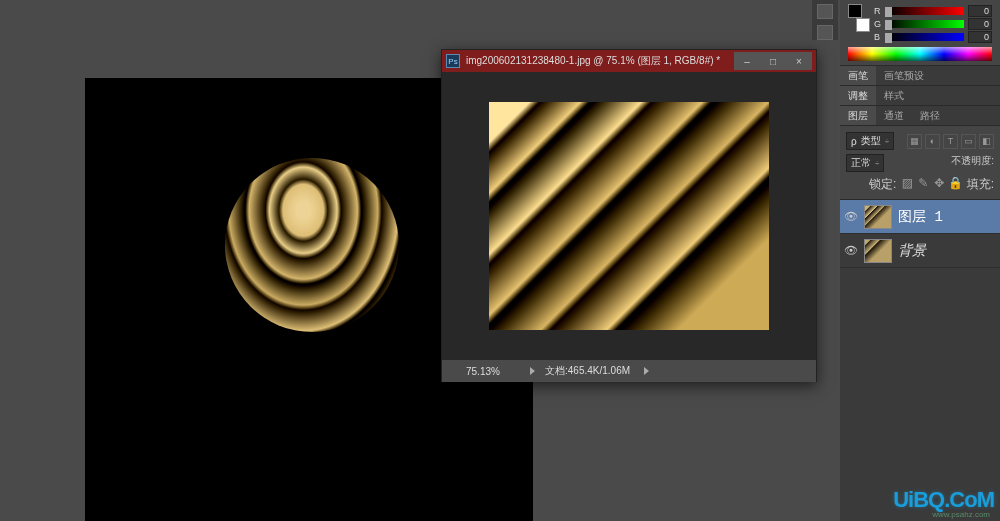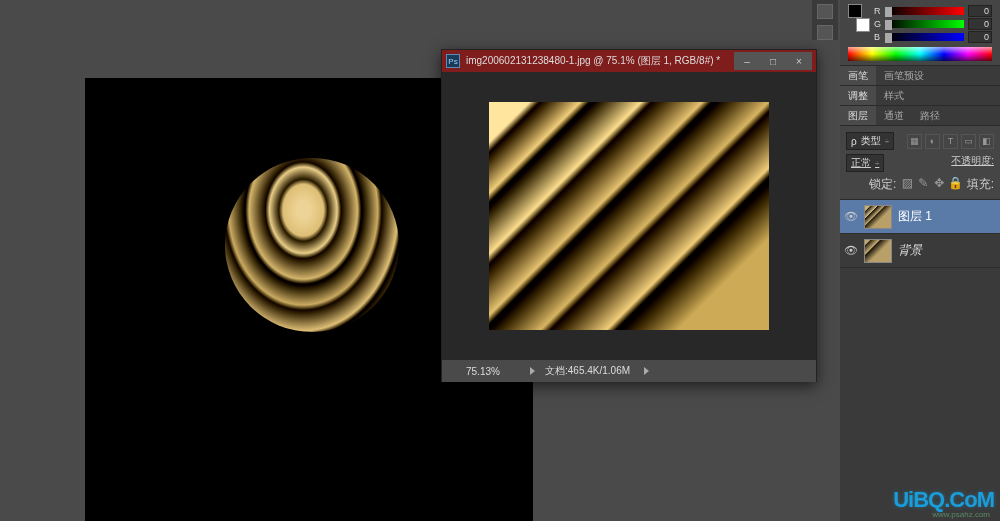--- a/index.html
+++ b/index.html
@@ -119,33 +119,33 @@
 
 
 .layers-panel { flex: 1; display: flex; flex-direction: column; background: #454545; }
 .layer-controls { padding: 4px 6px; border-bottom: 1px solid #2a2a2a; }
 .ctrl-row { display: flex; align-items: center; height: 22px; gap: 4px; font-size: 10px; }
 .dropdown { background: #333; border: 1px solid #222; padding: 1px 4px; color: #ddd; display: flex; align-items: center; gap: 4px; }
 .dropdown .caret { font-size: 8px; color: #aaa; }
 .filter-icons { display: flex; gap: 3px; margin-left: auto; }
 .filter-icon { width: 15px; height: 15px; border: 1px solid #555; display: flex; align-items: center; justify-content: center; font-size: 9px; color: #999; }
 
-.opacity-row { display: flex; justify-content: space-between; font-size: 10px; padding: 2px 0; text-decoration: underline; }
+.opacity-row { display: flex; justify-content: space-between; font-size: 10px; padding: 2px 0; }
 
 .lock-row { display: flex; gap: 4px; font-size: 12px; padding: 2px 0; margin-left: 23px; }
 .lock-icons { display: flex; gap: 2px; }
 .lock-icon { width: 14px; height: 14px; display: flex; align-items: center; justify-content: center; color: #999; }
 
 .layers-list { flex: 1; overflow: auto; background: #3a3a3a; }
 .layer-row { display: flex; align-items: center; height: 34px; border-bottom: 1px solid #2e2e2e; padding: 0 4px; gap: 6px; }
 .layer-row.selected { background: #5a7aa8; color: #fff; }
 .vis-eye { width: 14px; text-align: center; color: #ccc; font-size: 11px; }
 .layer-thumb { width: 28px; height: 24px; border: 1px solid #888; background: linear-gradient(135deg, #c8b078 10%, #2a2010 12%, #d0bb85 25%, #1a1408 27%, #c0a870 40%, #2a2010 42%, #b8a068 60%); }
 .layer-thumb.bg { background: linear-gradient(135deg, #c0a870 10%, #2a2010 12%, #c8b078 30%, #1a1408 32%, #b8a068 55%); }
-.layer-name { flex: 1; font-size: 12px; }
+.layer-name { flex: 1; font-size: 14px; font-family: Liberation Mono, monospace; }
 .layer-row:not(.selected) .layer-name { color: #ddd; }
 .layer-name.italic { font-style: italic; }
 
 
 .watermark {
   position: absolute;
   right: 6px; bottom: 8px;
   font-size: 22px; font-weight: bold;
   color: #1a9edb;
   font-family: Arial, sans-serif;

